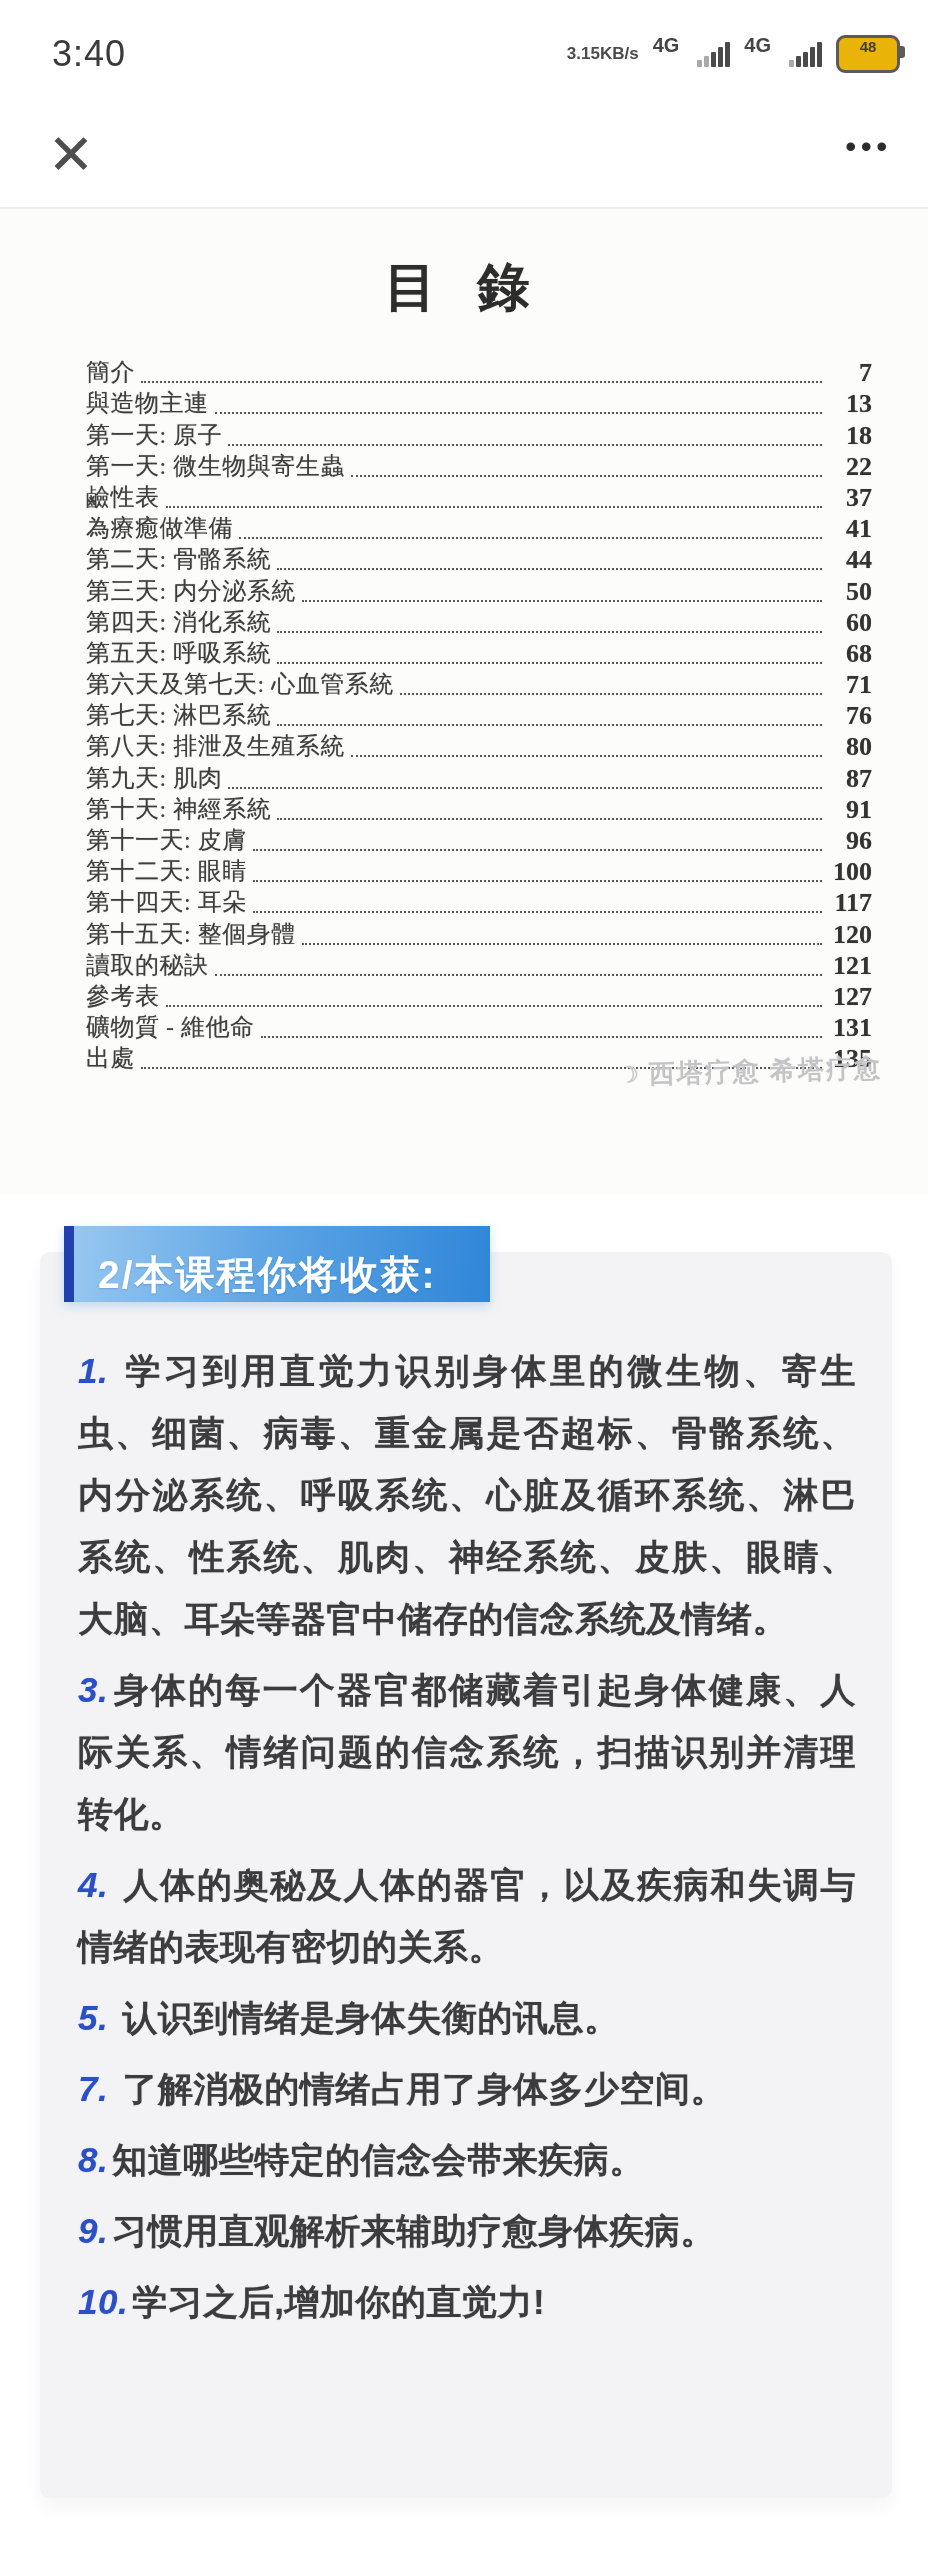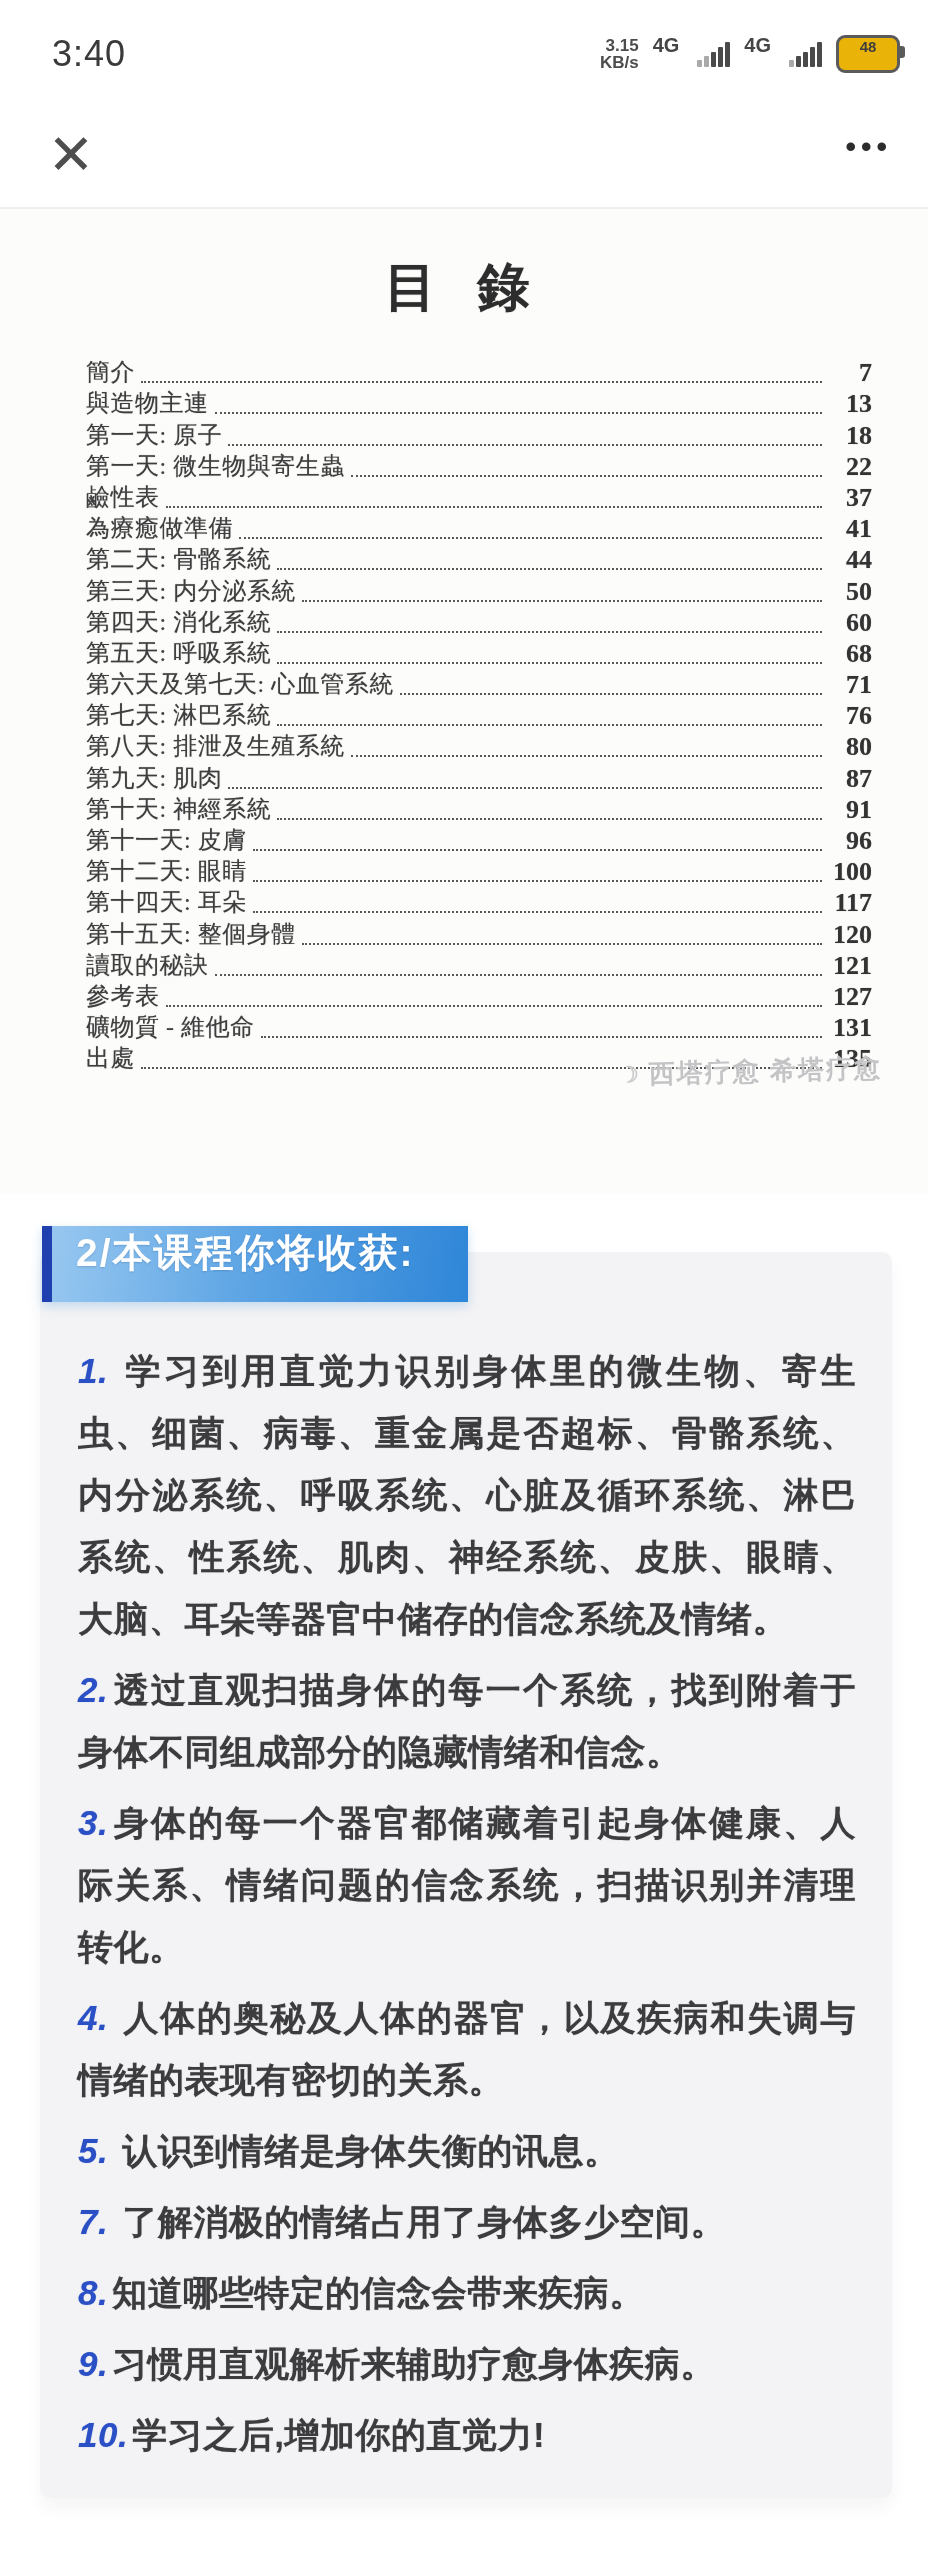--- a/index.html
+++ b/index.html
@@ -11,21 +11,21 @@
   }
 
   
   .statusbar{
     position:absolute;top:22px;left:0;right:0;height:64px;
     display:flex;justify-content:space-between;align-items:center;
     padding:0 28px 0 52px;box-sizing:border-box;color:#3d3d3d;
   }
   .sb-time{font-size:36px;font-weight:500;letter-spacing:1px;color:#3a3a3a;}
   .sb-right{display:flex;align-items:center;gap:14px;}
-  .sb-speed{display:flex;flex-direction:column;align-items:flex-end;line-height:1.02;
+  .sb-speed{display:flex;flex-direction:row;align-items:center;line-height:1.02;
     font-size:17px;font-weight:600;color:#4c4c4c;}
   .sb-sim{display:flex;align-items:flex-end;gap:18px;}
   .sb-4g{font-size:20px;font-weight:700;color:#454545;transform:translateY(-10px);}
   .bars{display:flex;align-items:flex-end;gap:2px;height:26px;}
   .bars i{display:block;width:5px;background:#4a4a4a;border-radius:1px;}
   .bars i.dim{background:#a9a9a9;}
   .battery{
     position:relative;width:58px;height:32px;border:3px solid #5b5b5b;border-radius:9px;
     display:flex;align-items:flex-start;justify-content:center;
     font-size:15px;font-weight:700;color:#3f3f3f;background:#eab308;
@@ -79,24 +79,24 @@
   }
   .wm-logo{font-size:22px;color:#cccccd;}
 
   
   .card{
     position:absolute;left:40px;top:1252px;width:852px;height:1246px;
     background:#f3f3f5;border-radius:10px;
     box-shadow:0 10px 18px rgba(0,0,0,.045);
   }
   .card-header{
-    position:absolute;left:2px;top:-26px;width:416px;height:76px;
+    position:absolute;left:24px;top:-26px;width:416px;height:76px;
     background:linear-gradient(97deg,#97c7f0 0%,#5ca4e4 48%,#2f86d8 100%);
     border-left:10px solid #2040b0;
-    display:flex;align-items:flex-start;
+    display:flex;align-items:flex-end;
     box-shadow:0 4px 10px rgba(47,134,216,.25);
   }
   .card-header span{
     color:#ffffff;font-size:39px;font-weight:800;letter-spacing:2px;
     padding-left:24px;white-space:nowrap;
     text-shadow:0 1px 2px rgba(0,40,90,.18);
   }
   .card-body{
     position:absolute;top:88px;left:38px;right:36px;
   }
@@ -280,21 +280,20 @@
     <span>西塔疗愈 希塔疗愈</span>
   </div>
 </div>
 
 <div class="card">
   <div class="card-header">
     <span>2/本课程你将收获:</span>
   </div>
   <div class="card-body">
     <p><span class="item-num">1.</span><span> 学习到用直觉力识别身体里的微生物、寄生虫、细菌、病毒、重金属是否超标、骨骼系统、内分泌系统、呼吸系统、心脏及循环系统、淋巴系统、性系统、肌肉、神经系统、皮肤、眼睛、大脑、耳朵等器官中储存的信念系统及情绪。</span></p>
-    <p><span class="item-num">2.</span><span>透过直观扫描身体的每一个系统，找到附着于身体不同组成部分的隐藏情绪和信念。</span></p>
     <p><span class="item-num">3.</span><span>身体的每一个器官都储藏着引起身体健康、人际关系、情绪问题的信念系统，扫描识别并清理转化。</span></p>
     <p><span class="item-num">4.</span><span> 人体的奥秘及人体的器官，以及疾病和失调与情绪的表现有密切的关系。</span></p>
     <p><span class="item-num">5.</span><span> 认识到情绪是身体失衡的讯息。</span></p>
     <p><span class="item-num">7.</span><span> 了解消极的情绪占用了身体多少空间。</span></p>
     <p><span class="item-num">8.</span><span>知道哪些特定的信念会带来疾病。</span></p>
     <p><span class="item-num">9.</span><span>习惯用直观解析来辅助疗愈身体疾病。</span></p>
     <p><span class="item-num">10.</span><span>学习之后,增加你的直觉力!</span></p>
   </div>
 </div>
 

